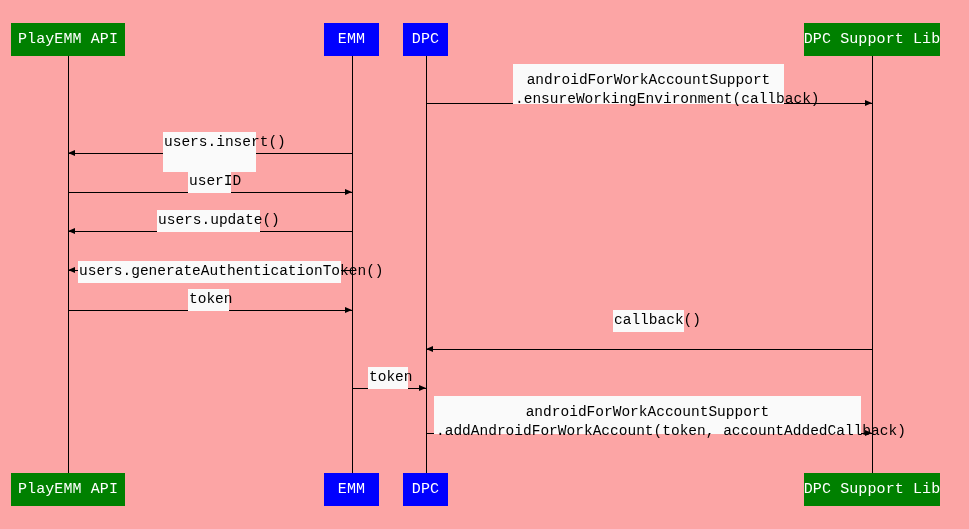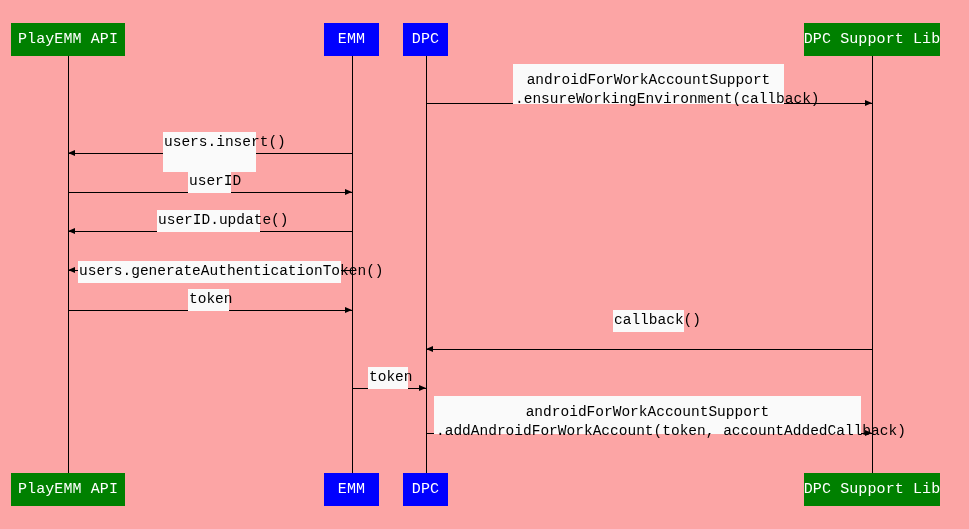--- a/index.html
+++ b/index.html
@@ -114,21 +114,21 @@
     </div>
     <div class="lifeline" style="left: 872px;"></div>
     <div class="msg-arrow to-right" style="left: 425.5px; width: 446.5px; top: 103px;"></div>
     <div class="msg-label multiline" style="left: 513px; top: 64px; width: 271px; height: 40px;">androidForWorkAccountSupport
 .ensureWorkingEnvironment(callback)</div>
     <div class="msg-arrow to-left" style="left: 68px; width: 283.5px; top: 153px;"></div>
     <div class="msg-label" style="left: 163px; top: 132px; width: 93px; height: 40px;">users.insert()</div>
     <div class="msg-arrow to-right" style="left: 68px; width: 283.5px; top: 192px;"></div>
     <div class="msg-label" style="left: 188px; top: 171px; width: 43px; height: 22px;">userID</div>
     <div class="msg-arrow to-left" style="left: 68px; width: 283.5px; top: 231px;"></div>
-    <div class="msg-label" style="left: 157px; top: 210px; width: 103px; height: 22px;">userID.update()</div>
+    <div class="msg-label" style="left: 157px; top: 210px; width: 103px; height: 22px;">users.update()</div>
     <div class="msg-arrow to-left" style="left: 68px; width: 283.5px; top: 270px;"></div>
     <div class="msg-label" style="left: 78px; top: 249px; width: 263px; height: 22px; margin-top: 12px;">users.generateAuthenticationToken()</div>
     <div class="msg-arrow to-right" style="left: 68px; width: 283.5px; top: 310px;"></div>
     <div class="msg-label" style="left: 188px; top: 289px; width: 41px; height: 22px;">token</div>
     <div class="msg-arrow to-left" style="left: 425.5px; width: 446.5px; top: 349px;"></div>
     <div class="msg-label" style="left: 613px; top: 310px; width: 71px; height: 22px;">callback()</div>
     <div class="msg-arrow to-right" style="left: 351.5px; width: 74px; top: 388px;"></div>
     <div class="msg-label" style="left: 368px; top: 367px; width: 40px; height: 22px;">token</div>
     <div class="msg-arrow to-right" style="left: 425.5px; width: 446.5px; top: 433px;"></div>
     <div class="msg-label multiline" style="left: 434px; top: 396px; width: 427px; height: 38px;">androidForWorkAccountSupport

